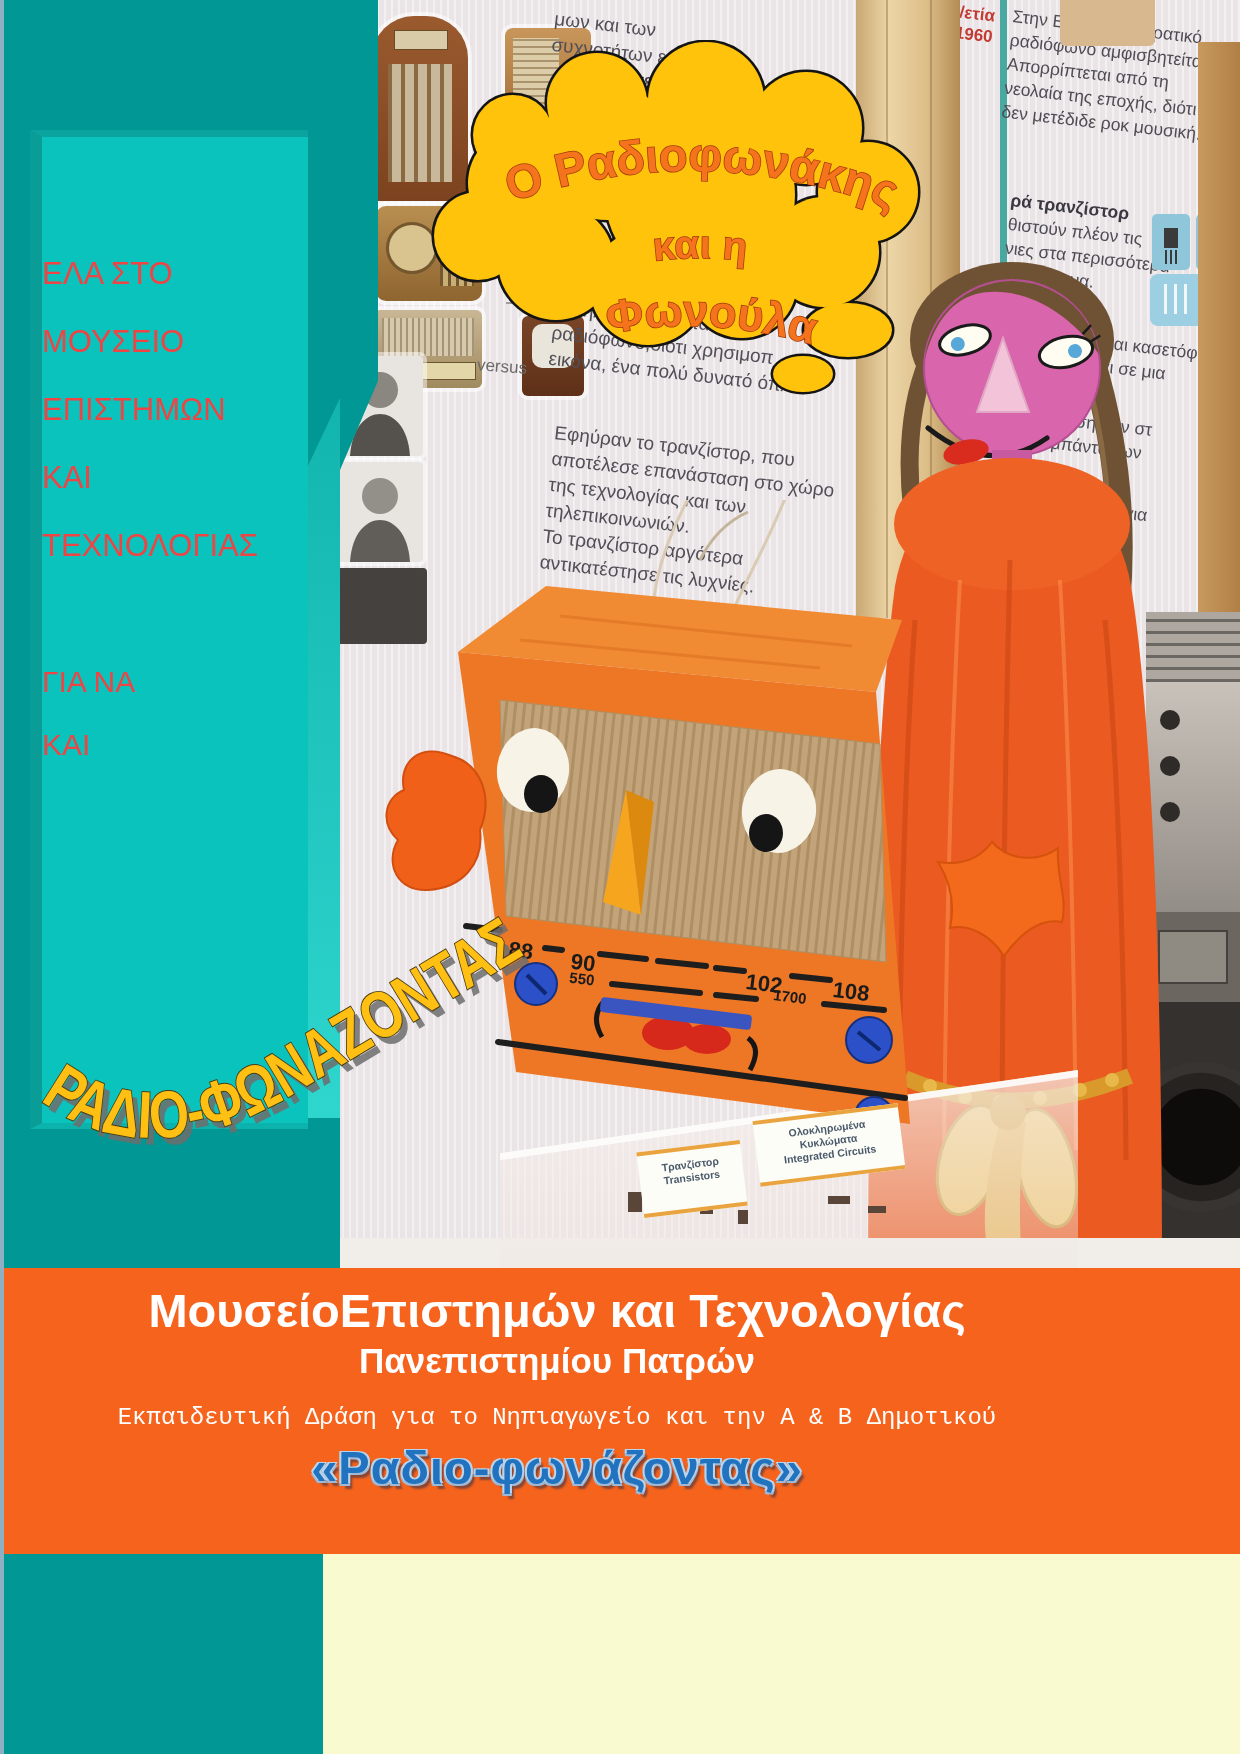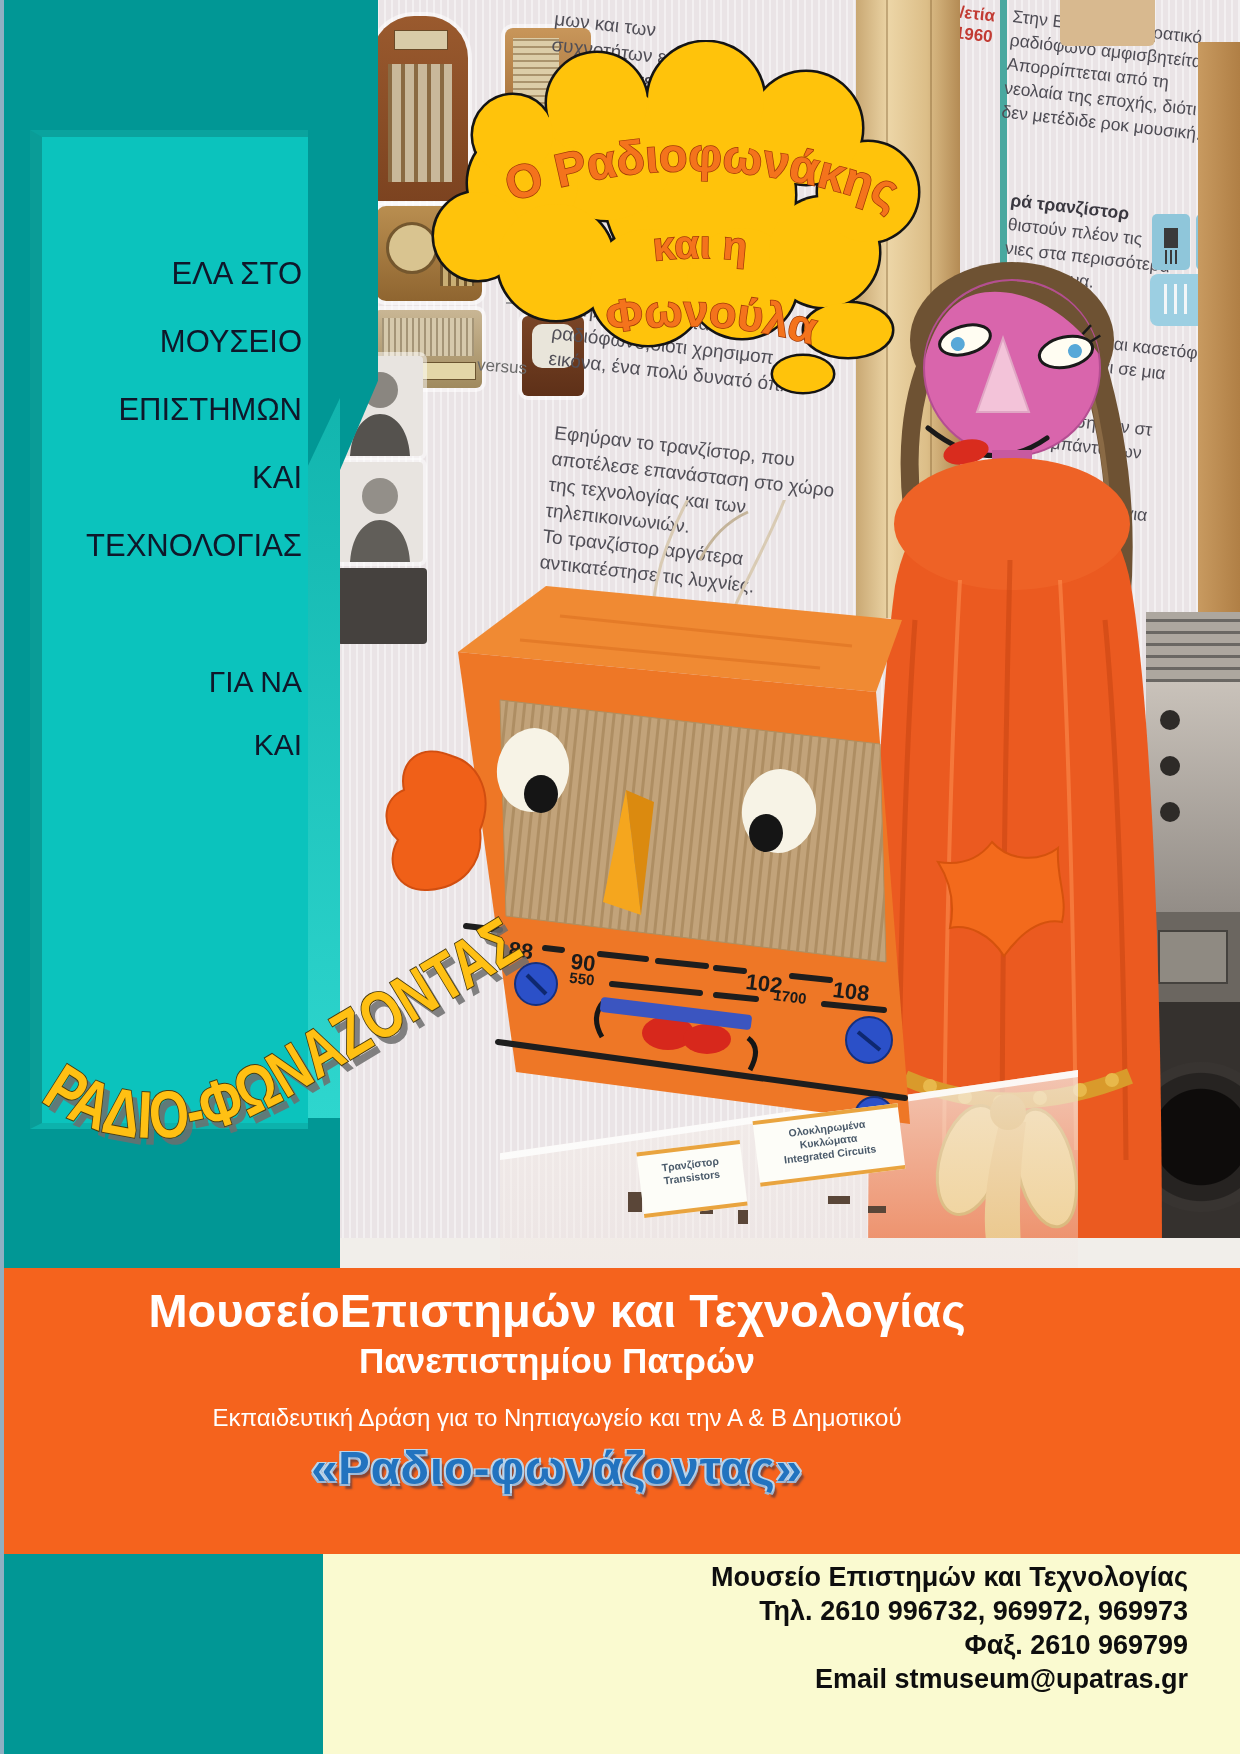--- a/index.html
+++ b/index.html
@@ -87,30 +87,30 @@
   .table-right{left:1078px;top:1120px;width:68px;height:148px;background:#EFECE8;}
 
   
   .band-ext{left:340px;top:0;width:38px;height:470px;background:#019795;
     clip-path:polygon(0 0,100% 0,100% 81%,0 100%);}
   .left-band{left:0;top:0;width:340px;height:1268px;background:#019795;}
   .band-side{left:306px;top:398px;width:34px;height:720px;
     background:linear-gradient(180deg,#12B5AE,#2ED6CE);clip-path:polygon(0 10%,100% 0,100% 100%,0 100%);}
   .panel{left:30px;top:130px;width:266px;height:986px;background:#0BC3BD;
     border-left:12px solid #0A9C97;border-top:7px solid #0AA39E;border-bottom:6px solid #0CB2AC;}
-  .panel-group{position:absolute;width:260px;left:42px;text-align:right;color:#0f172a;}
+  .panel-group{position:absolute;width:260px;left:42px;text-align:left;color:#ef4444;}
   .panel-group-1{top:240px;font-size:31px;line-height:68px;}
   .panel-group-2{top:650px;font-size:30px;line-height:63px;}
 
   
   .orange-band{left:0;top:1268px;width:1240px;height:286px;background:#F5631D;}
   .band-text{position:absolute;left:0;width:1114px;text-align:center;color:#FFFFFF;}
   .ob-line1{top:1283px;font-size:47px;font-weight:700;}
   .ob-line2{top:1341px;font-size:35px;font-weight:700;}
-  .ob-line3{top:1404px;font-size:24px;font-weight:400;}
+  .ob-line3{top:1404px;font-size:24px;font-weight:400;font-family:Liberation Mono, monospace;}
   .ob-title{top:1440px;font-size:47px;font-weight:800;letter-spacing:1px;color:#2273BF;
     text-shadow:-2px -1px 0 #BBD4EA,2px -1px 0 #BBD4EA,-2px 2px 0 #9FB8D4,2px 2px 0 #9FB8D4,4px 5px 2px rgba(50,45,70,.55);}
 
   
   .footer-teal{left:0;top:1554px;width:323px;height:200px;background:#019795;}
   .footer-cream{left:323px;top:1554px;width:917px;height:200px;background:#FAFAD0;}
   .contact{position:absolute;right:52px;top:1560px;text-align:right;color:#0E0E0E;
     font-size:27px;font-weight:bold;line-height:34px;}
   .edge-strip{left:0;top:0;width:4px;height:1754px;background:#8FAFC2;}
 
@@ -469,21 +469,15 @@
   </svg>
 
   <div class="abs orange-band z8"></div>
   <div class="abs band-text ob-line1 z9">ΜουσείοΕπιστημών και Τεχνολογίας</div>
   <div class="abs band-text ob-line2 z9">Πανεπιστημίου Πατρών</div>
   <div class="abs band-text ob-line3 z9">Εκπαιδευτική Δράση για το Νηπιαγωγείο και την Α &amp; Β Δημοτικού</div>
   <div class="abs band-text ob-title z9">«Ραδιο-φωνάζοντας»</div>
 
   <div class="abs footer-teal z8"></div>
   <div class="abs footer-cream z8"></div>
-  <div class="contact z9">
-    <div>Μουσείο Επιστημών και Τεχνολογίας</div>
-    <div>Τηλ. 2610 996732, 969972, 969973</div>
-    <div>Φαξ. 2610 969799</div>
-    <div>Email stmuseum@upatras.gr</div>
-  </div>
 
   <div class="abs edge-strip z10"></div>
 </div>
 
 </body></html>

